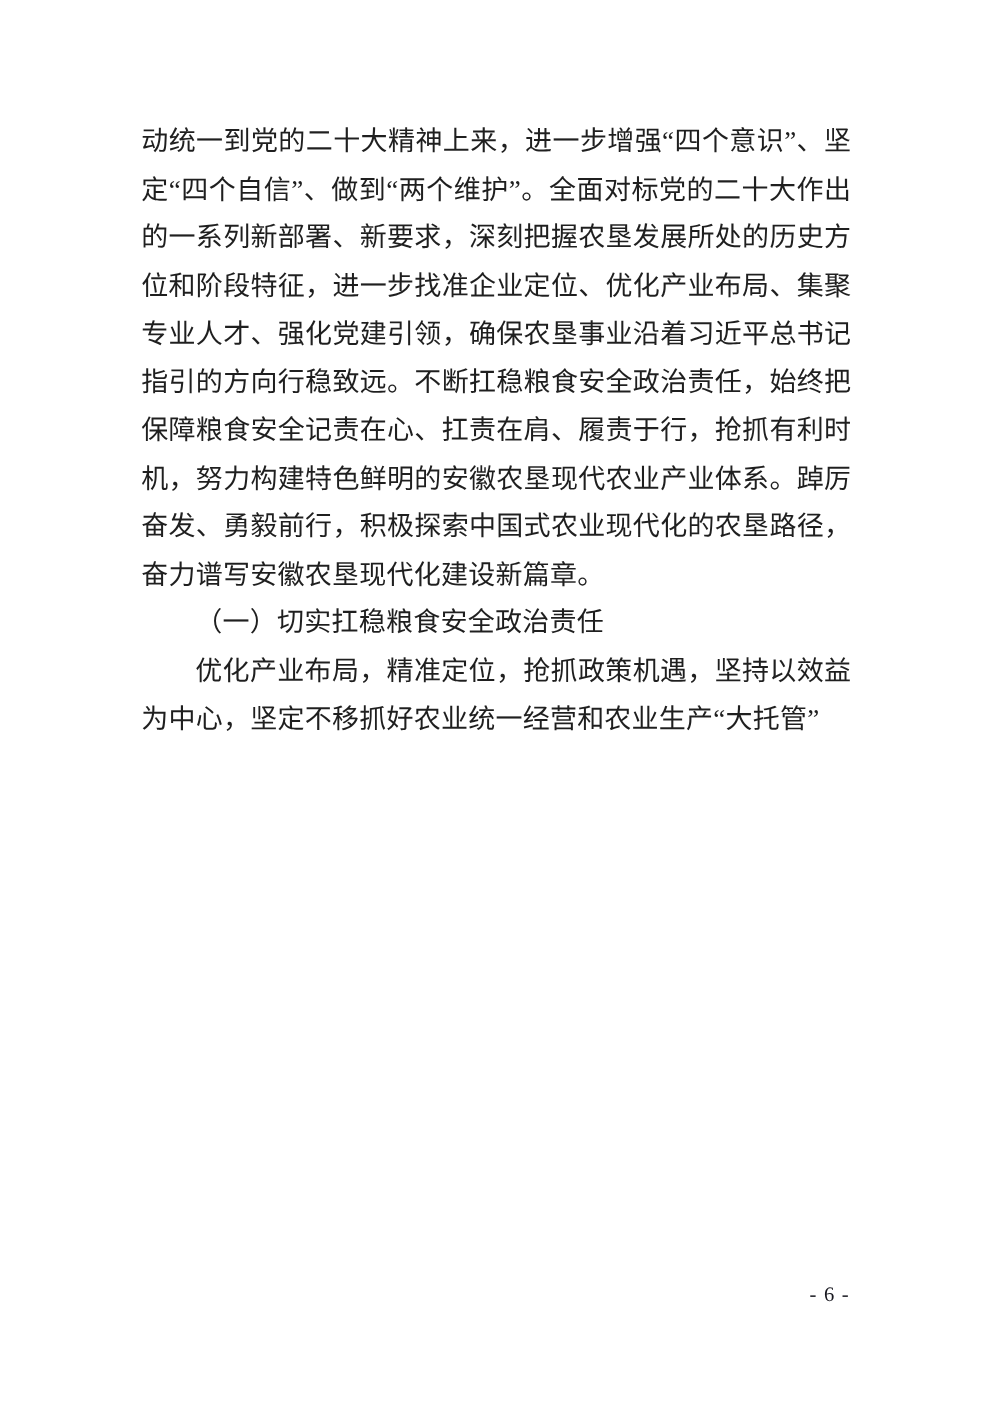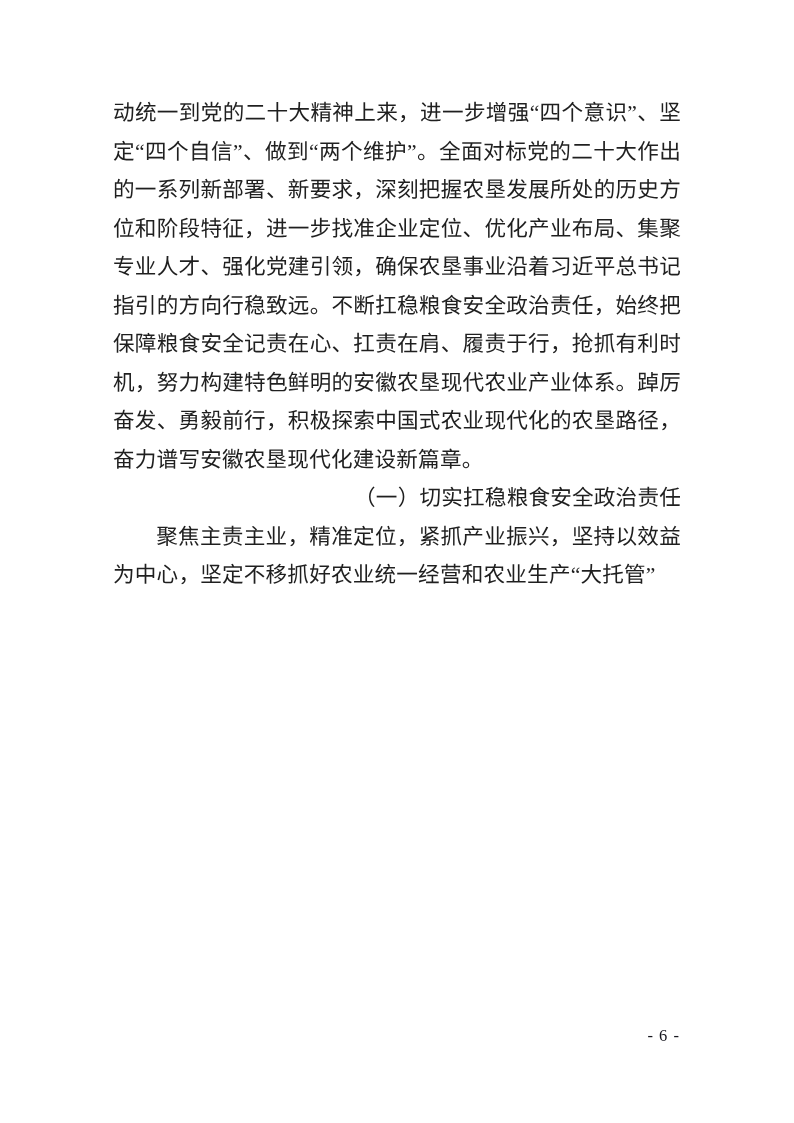--- a/index.html
+++ b/index.html
@@ -38,21 +38,21 @@
     letter-spacing: 0.2px;
     word-break: break-all;
   }
   .para {
     text-indent: 2em;
   }
   .para.no-indent {
     text-indent: 0;
   }
   .heading {
-    text-align: right;
+    text-align: left;
     text-indent: 2em;
   }
   .page-number {
     position: absolute;
     top: 1026px;
     right: 114px;
     font-size: 16.5px;
     line-height: 20px;
     color: #17171f;
     letter-spacing: 1px;
@@ -65,19 +65,19 @@
 <div class="page">
 
   <div class="doc-body">
 
     <p class="para no-indent">动统一到党的二十大精神上来，进一步增强“四个意识”、坚定“四个自信”、做到“两个维护”。全面对标党的二十大作出的一系列新部署、新要求，深刻把握农垦发展所处的历史方位和阶段特征，进一步找准企业定位、优化产业布局、集聚专业人才、强化党建引领，确保农垦事业沿着习近平总书记指引的方向行稳致远。不断扛稳粮食安全政治责任，始终把保障粮食安全记责在心、扛责在肩、履责于行，抢抓有利时机，努力构建特色鲜明的安徽农垦现代农业产业体系。踔厉奋发、勇毅前行，积极探索中国式农业现代化的农垦路径，奋力谱写安徽农垦现代化建设新篇章。</p>
 
     <p class="heading">（一）切实扛稳粮食安全政治责任</p>
 
 
 
-    <p class="para">聚焦主责主业，精准定位，紧抓产业振兴，坚持以效益为中心，坚定不移抓好农业统一经营和农业生产“大托管”</p>
+    <p class="para">优化产业布局，精准定位，抢抓政策机遇，坚持以效益为中心，坚定不移抓好农业统一经营和农业生产“大托管”</p>
 
   </div>
 
   <div class="page-number">- 6 -</div>
 
 </div>
 
 </body></html>

